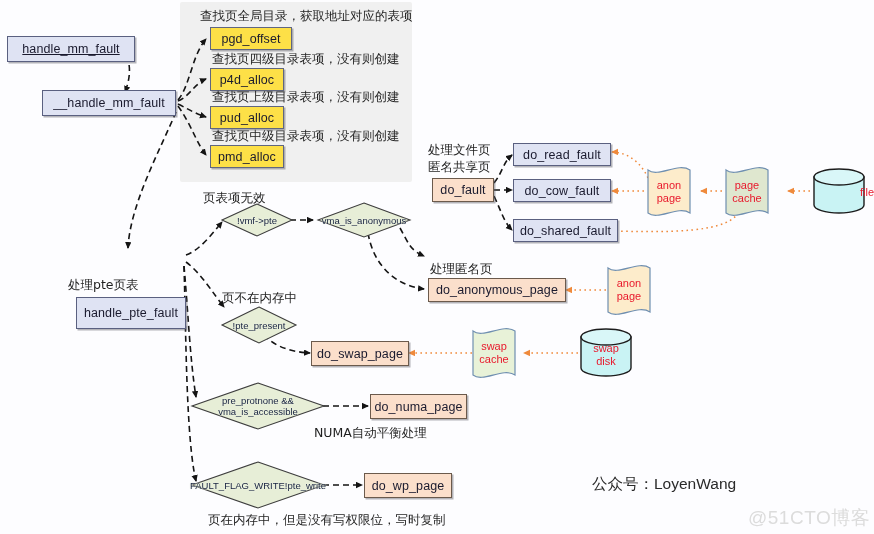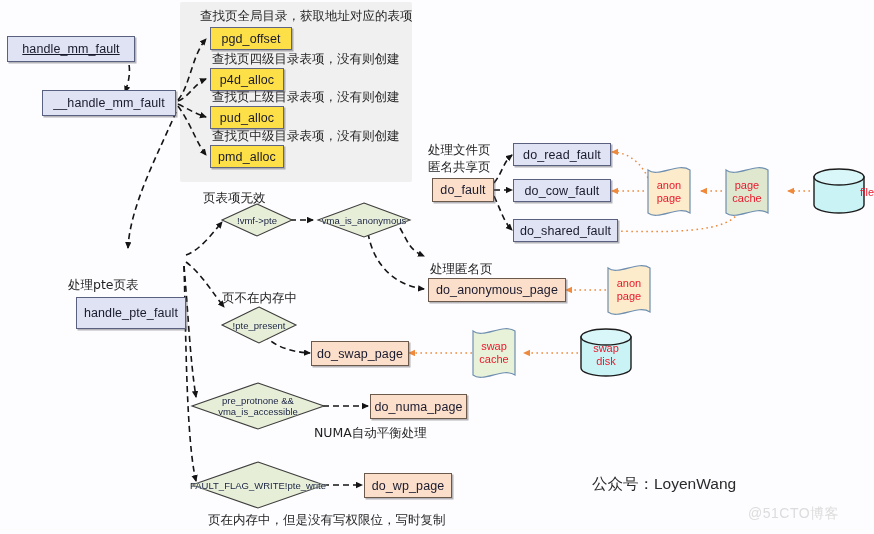--- a/index.html
+++ b/index.html
@@ -52,21 +52,21 @@
   .label {
     position: absolute;
     font-size: 12.5px;
     color: #1f1f1f;
     white-space: nowrap;
     line-height: 15px;
   }
   .label.cjk { font-family: "DejaVu Sans", "Liberation Sans", sans-serif; }
   .wm {
     position: absolute;
-    font-size: 14px;
+    font-size: 19px;
     color: #dcdcdc;
     letter-spacing: .5px;
     white-space: nowrap;
   }
   .brand {
     position: absolute;
     font-size: 15.5px;
     color: #2a2a2a;
     white-space: nowrap;
   }

